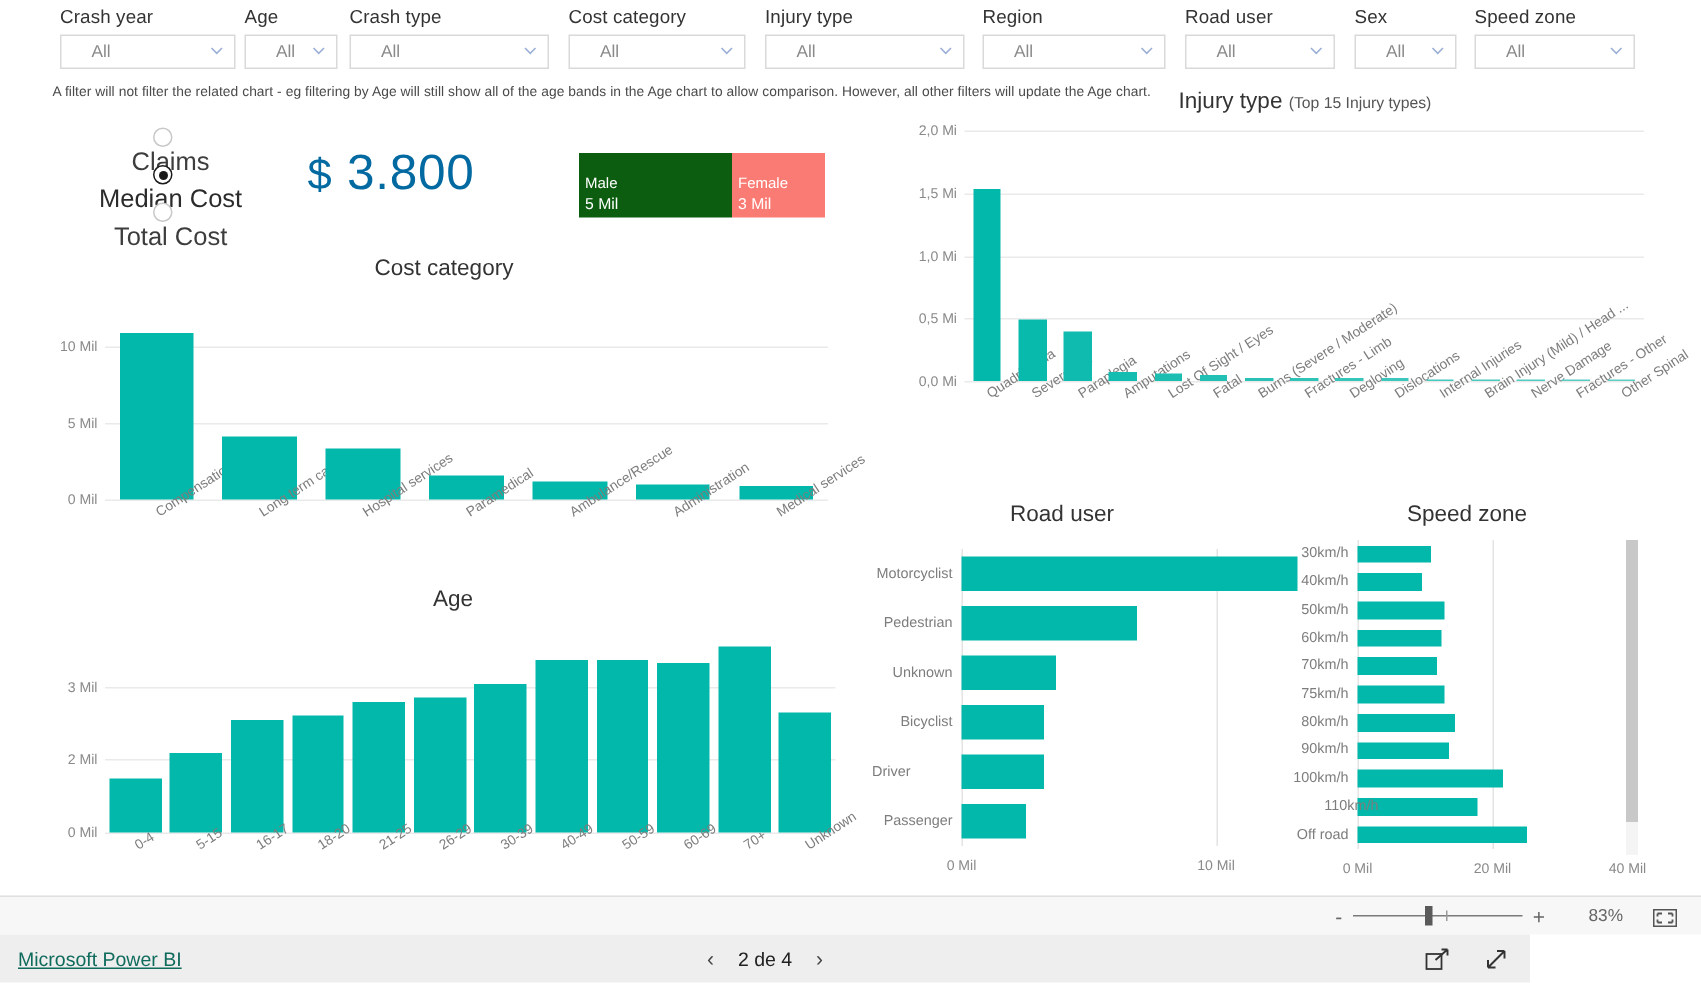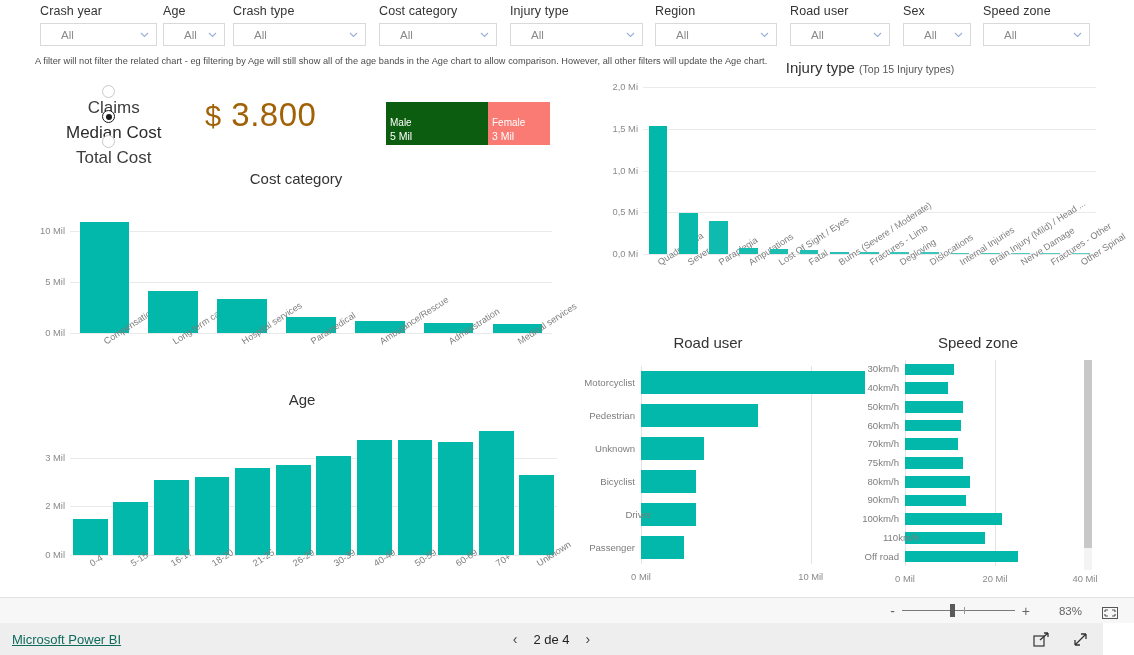--- a/index.html
+++ b/index.html
@@ -52,21 +52,21 @@
   .radio-row.on .radio-dot::after {
     content: ""; position: absolute; left: 50%; top: 50%;
     width: 6px; height: 6px; margin: -3px 0 0 -3px;
     border-radius: 50%; background: #1a1a1a;
   }
   .radio-text { font-size: 17px; color: #3d3d3d; margin-left: 10px; white-space: nowrap; }
   .radio-row.on .radio-text { color: #2b2b2b; }
 
   .kpi {
     position: absolute; left: 205px; top: 96px;
-    font-size: 33px; color: #a16207; white-space: nowrap; letter-spacing: .5px;
+    font-size: 33px; color: #0369a1; white-space: nowrap; letter-spacing: .5px;
   }
   .kpi .cur { font-size: 29px; }
 
   
   .gender { position: absolute; left: 386px; top: 102px; display: flex; }
   .gtile {
     width: 101px; height: 43px; position: relative;
     padding: 15px 0 0 4px; color: #ffffff; cursor: pointer;
   }
   .gtile.male { background: #0d5d10; width: 102px; }
@@ -111,21 +111,21 @@
   }
   .zoom-thumb {
     position: absolute; left: 48px; top: -6px; width: 5px; height: 13px;
     background: #5a5a5a; cursor: pointer;
   }
   .zoom-tick { position: absolute; left: 62px; top: -3px; width: 1px; height: 7px; background: #9a9a9a; }
   .zoom-pct { font-size: 11.5px; color: #666; margin-left: 18px; width: 34px; text-align: right; }
   .fit-icon { margin-left: 20px; width: 16px; height: 12px; cursor: pointer; }
 
   .footer {
-    position: absolute; left: 0; top: 623px; width: 1103px; height: 32px;
+    position: absolute; left: 0; top: 623px; width: 1020px; height: 32px;
     background: #eeeeee; display: flex; align-items: center;
   }
   .brand {
     margin-left: 12px; font-size: 13px; color: #0f6b5c;
     text-decoration: underline; cursor: pointer;
   }
   .pager {
     position: absolute; left: 50%; transform: translateX(-50%);
     display: flex; align-items: center; gap: 16px;
   }
@@ -356,21 +356,21 @@
       <div class="axis-label" style="left:785.6969696969697px;top:571px;width:50px;text-align:center">10 Mil</div>
       <div class="hbar" style="left:641px;top:370.95px;width:223.99999999999997px;height:23.099999999999998px" title="Motorcyclist"></div>
       <div class="cat-label" style="left:575px;top:376.5px;width:60px">Motorcyclist</div>
       <div class="hbar" style="left:641px;top:403.95px;width:117.0909090909091px;height:23.099999999999998px" title="Pedestrian"></div>
       <div class="cat-label" style="left:575px;top:409.5px;width:60px">Pedestrian</div>
       <div class="hbar" style="left:641px;top:436.95px;width:62.78787878787879px;height:23.099999999999998px" title="Unknown"></div>
       <div class="cat-label" style="left:575px;top:442.5px;width:60px">Unknown</div>
       <div class="hbar" style="left:641px;top:469.95px;width:55.15151515151515px;height:23.099999999999998px" title="Bicyclist"></div>
       <div class="cat-label" style="left:575px;top:475.5px;width:60px">Bicyclist</div>
       <div class="hbar" style="left:641px;top:502.95px;width:55.15151515151515px;height:23.099999999999998px" title="Driver"></div>
-      <div class="cat-label" style="left:591px;top:508.5px;width:60px">Driver</div>
+      <div class="cat-label" style="left:547px;top:508.5px;width:60px">Driver</div>
       <div class="hbar" style="left:641px;top:535.95px;width:43.27272727272727px;height:23.099999999999998px" title="Passenger"></div>
       <div class="cat-label" style="left:575px;top:541.5px;width:60px">Passenger</div>
       <div class="chart-title" style="left:878px;top:334px;width:200px">Speed zone</div>
       <div class="axisline-v" style="left:905px;top:360px;height:206px"></div>
       <div class="axis-label" style="left:880px;top:573px;width:50px;text-align:center">0 Mil</div>
       <div class="axisline-v" style="left:995px;top:360px;height:206px"></div>
       <div class="axis-label" style="left:970px;top:573px;width:50px;text-align:center">20 Mil</div>
       <div class="axisline-v" style="left:1085px;top:360px;height:206px"></div>
       <div class="axis-label" style="left:1060px;top:573px;width:50px;text-align:center">40 Mil</div>
       <div class="hbar" style="left:905px;top:363.5581818181818px;width:48.60000000000001px;height:11.610909090909091px" title="30km/h"></div>

